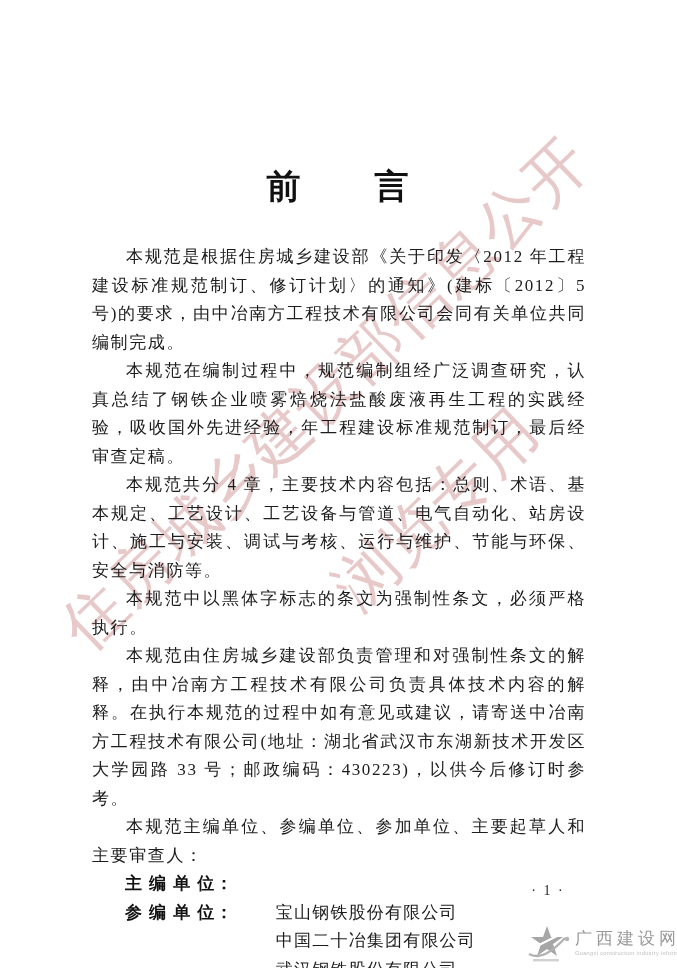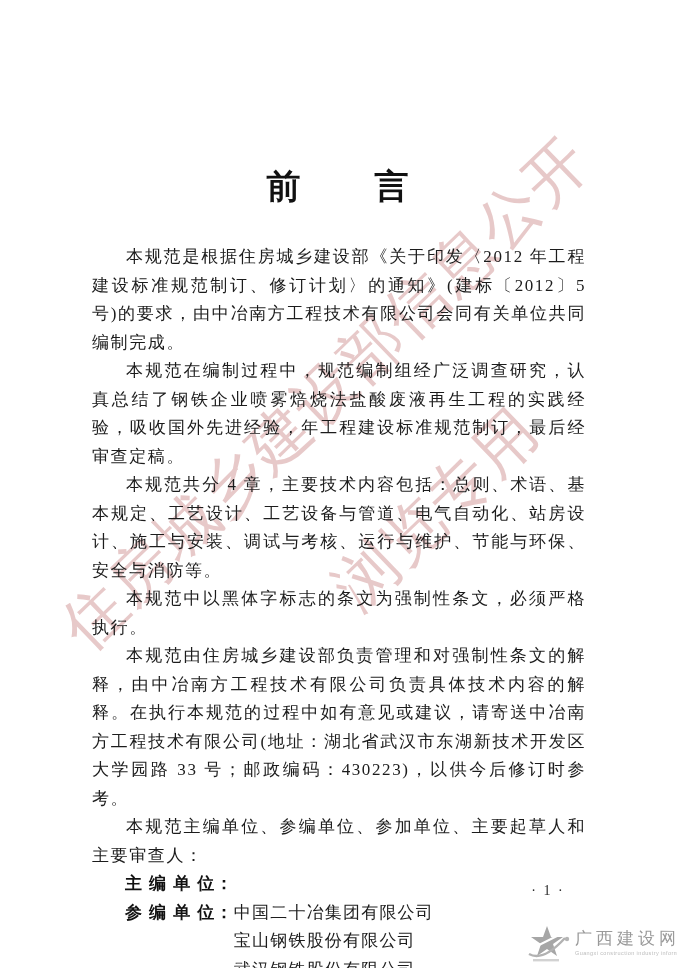--- a/index.html
+++ b/index.html
@@ -57,20 +57,21 @@
   .para{
     margin:0;
     text-indent:2em;
   }
   
   .unit-row{
     display:flex;
     align-items:flex-start;
     padding-left:33px;
     letter-spacing:1.2px;
+    gap:42px;
   }
   .unit-label{
     flex:0 0 104px;
     font-family:"Liberation Sans","DejaVu Sans",sans-serif;
     font-weight:bold;
     white-space:nowrap;
     color:#111;
   }
   .unit-orgs{flex:1 1 auto;}
   .org{white-space:nowrap;}
@@ -133,22 +134,22 @@
         <p class="para">本规范由住房城乡建设部负责管理和对强制性条文的解释，由中冶南方工程技术有限公司负责具体技术内容的解释。在执行本规范的过程中如有意见或建议，请寄送中冶南方工程技术有限公司(地址：湖北省武汉市东湖新技术开发区大学园路 33 号；邮政编码：430223)，以供今后修订时参考。</p>
         <p class="para">本规范主编单位、参编单位、参加单位、主要起草人和主要审查人：</p>
       </div>
     <div id="units">
         <div class="unit-row">
           <span class="unit-label">主 编 单 位：</span>
         </div>
         <div class="unit-row">
           <span class="unit-label">参 编 单 位：</span>
           <span class="unit-orgs">
+            <div class="org">宝山钢铁股份有限公司</div>
             <div class="org">中国二十冶集团有限公司</div>
-            <div class="org">宝山钢铁股份有限公司</div>
             <div class="org">武汉钢铁股份有限公司</div>
           </span>
         </div>
       </div>
   </div>
 
   <div class="page-number">· 1 ·</div>
 
   <div class="logo">
     <span class="logo-star">

